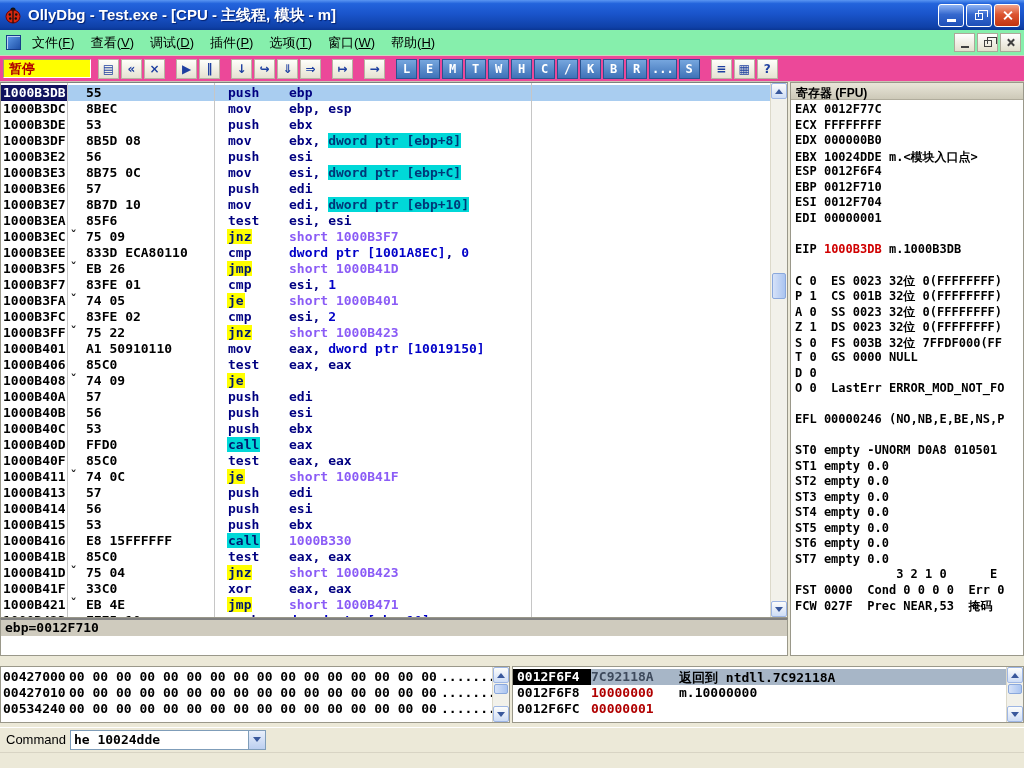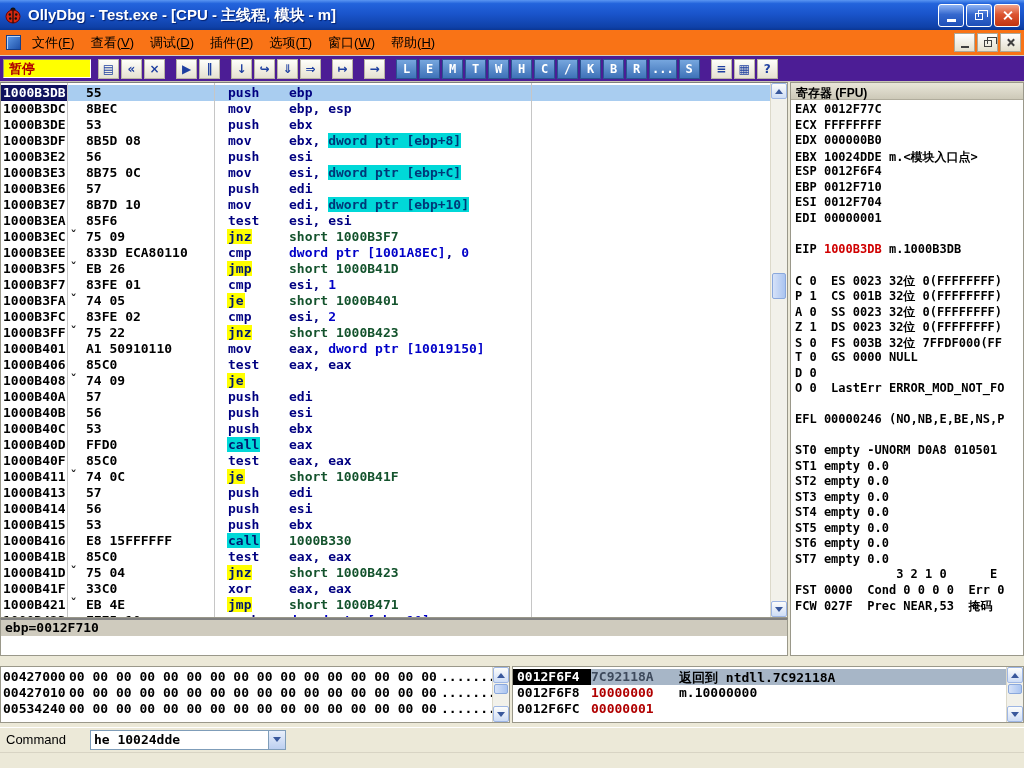--- a/index.html
+++ b/index.html
@@ -19,34 +19,34 @@
   .g-min{width:9px;height:3px;background:currentColor;margin-top:10px}
   .g-restore{position:relative;width:8px;height:7px;border:1px solid currentColor;margin-top:2px}
   .g-restore::before{content:"";position:absolute;left:2px;top:-4px;width:8px;height:6px;
     border:1px solid currentColor;border-bottom:none}
   .g-x{position:relative;width:11px;height:11px}
   .g-x::before,.g-x::after{content:"";position:absolute;left:5px;top:0;width:2px;height:11px;background:currentColor}
   .g-x::before{transform:rotate(45deg)}
   .g-x::after{transform:rotate(-45deg)}
 
   
-  #menubar{position:absolute;top:30px;left:0;width:1024px;height:26px;background:#f97316;
+  #menubar{position:absolute;top:30px;left:0;width:1024px;height:26px;background:#86efac;
     border-bottom:1px solid #D4D0C0;display:flex;align-items:center;padding:0 3px}
   .mdi-icon{width:15px;height:15px;margin:0 3px;background:linear-gradient(135deg,#5E9AE8,#1E50A8);
     border:1px solid #163E88;box-shadow:inset 1px 1px 0 #BCD4F4}
   .menu-item{padding:3px 8px;font-size:13px;color:#000;cursor:default}
   .mdi-controls{margin-left:auto;display:flex}
   .mdi-btn{width:21px;height:19px;margin-left:2px;border:1px solid #ACA899;color:#404040;
     background:linear-gradient(180deg,#FFFFFF,#E4E0CE);display:flex;align-items:center;justify-content:center}
   .mdi-btn .g-min{margin-top:8px;width:8px;height:2px}
   .mdi-btn .g-x{width:9px;height:9px}
   .mdi-btn .g-x::before,.mdi-btn .g-x::after{left:4px;height:9px}
 
   
-  #toolbar{position:absolute;top:56px;left:0;width:1024px;height:26px;background:#4c1d95;
+  #toolbar{position:absolute;top:56px;left:0;width:1024px;height:26px;background:#ec4899;
     border-bottom:1px solid #C8C4B4;display:flex;align-items:center;padding:0 3px}
   .status-box{width:88px;height:19px;background:#FFFF00;color:#B00000;font-weight:bold;font-size:13px;
     display:flex;align-items:center;padding-left:5px;border:1px solid #9C9A7C;border-right-color:#fff;border-bottom-color:#fff}
   #tb-rest{display:flex;align-items:center;gap:2px;margin-left:7px}
   .tbtn{min-width:21px;height:20px;border:1px solid #B8B4A4;padding:0 2px;
     background:linear-gradient(180deg,#FEFEFA,#E6E2D2);
     display:flex;align-items:center;justify-content:center;font-weight:bold;font-size:12px;color:#1E3FA0;
     font-family:"DejaVu Sans","Liberation Sans",sans-serif}
   .tbtn.letter{background:linear-gradient(180deg,#76A6DE,#3E72B8);color:#fff;border:1px solid #2A5490;
     font-family:"DejaVu Sans Mono",monospace;font-size:12px}
@@ -65,21 +65,21 @@
   .drow.sel .addr{background:#10125E;color:#fff}
   .drow .mark{width:16px;padding-left:3px;flex:none;color:#222;font-size:12px}
   .drow .bytes{width:131px;padding-left:3px;flex:none}
   .drow .mncol{width:75px;padding-left:13px;flex:none}
   .mn-in{color:#000080;padding:0 1px}
   .mn-in.jmp{background:#FFFF00;color:#001870}
   .mn-in.call{background:#00D8D8;color:#001870}
   .ops{flex:1;overflow:hidden}
   .seg.d{color:#000080}
   .seg.num{color:#0000C8}
-  .seg.tgt{color:#14532d}
+  .seg.tgt{color:#8b5cf6}
   .seg.memh{background:#00D8D8;color:#003878}
   .seg.memd{color:#0000C8}
   .seg.red{color:#D00000}
 
   
   .sb-v{position:absolute;top:0;right:0;bottom:0;width:17px;background:#F2F1EA;border-left:1px solid #DCD9CA;z-index:4}
   .sb-btn{position:absolute;left:0;width:16px;height:16px;border:1px solid #9EB6E4;border-radius:2px;
     background:linear-gradient(180deg,#FDFDFB,#CEDDF6);display:flex;align-items:center;justify-content:center}
   .sb-btn.up{top:0}
   .sb-btn.down{bottom:0}
@@ -123,21 +123,21 @@
   .srow.top{background:#A7B6C7}
   .saddr{width:78px;padding-left:4px;flex:none}
   .srow.top .saddr{background:#000;color:#fff}
   .sval{width:88px;flex:none;color:#B00000}
   .srow.top .sval{color:#3E4A5C}
   .scmt{flex:1;overflow:hidden;color:#000}
 
   
   #cmdbar{position:absolute;top:727px;left:0;width:1024px;height:24px;background:#ECE9D8;
     border-top:1px solid #FFFFFF;display:flex;align-items:center}
-  #cmd-label{font-size:13px;color:#000;margin:0 24px 0 6px}
+  #cmd-label{font-size:13px;color:#000;margin:0 4px 0 6px}
   .combo{width:196px;height:20px;background:#fff;border:1px solid #7F9DB9;display:flex;align-items:center}
   .combo-text{flex:1;padding-left:3px;font:bold 13px "DejaVu Sans Mono","DejaVu Sans",monospace;color:#000;
     white-space:nowrap;overflow:hidden}
   .combo-btn{width:17px;height:18px;border-left:1px solid #7F9DB9;
     background:linear-gradient(180deg,#E8EFFB,#BCCFF0);display:flex;align-items:center;justify-content:center}
 
   #statusbar{position:absolute;top:752px;left:0;width:1024px;height:16px;background:#ECE9D8;border-top:1px solid #D8D4C4}
 </style>
 </head>
 <body>

